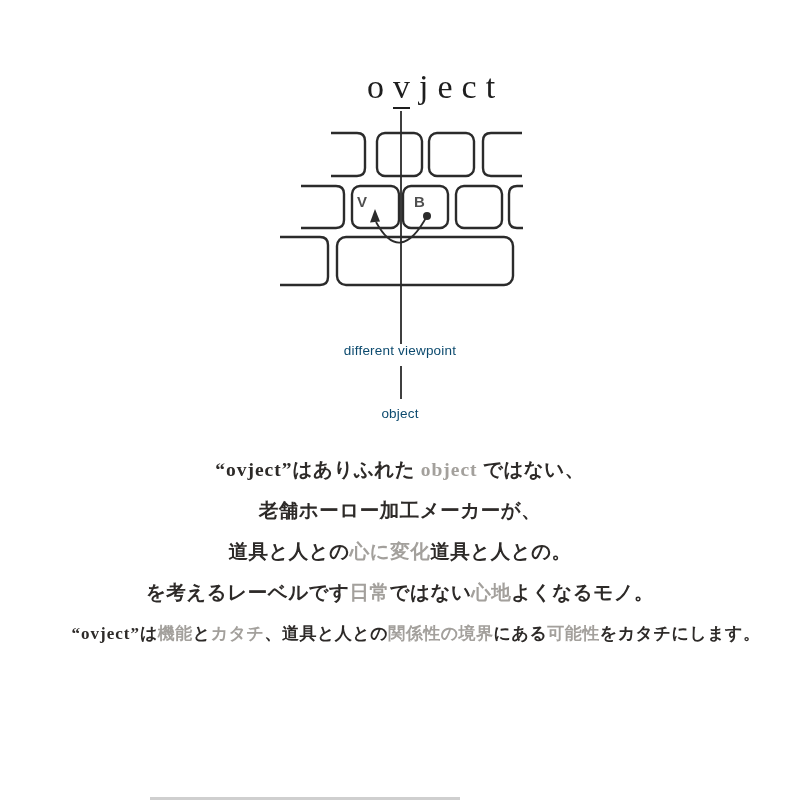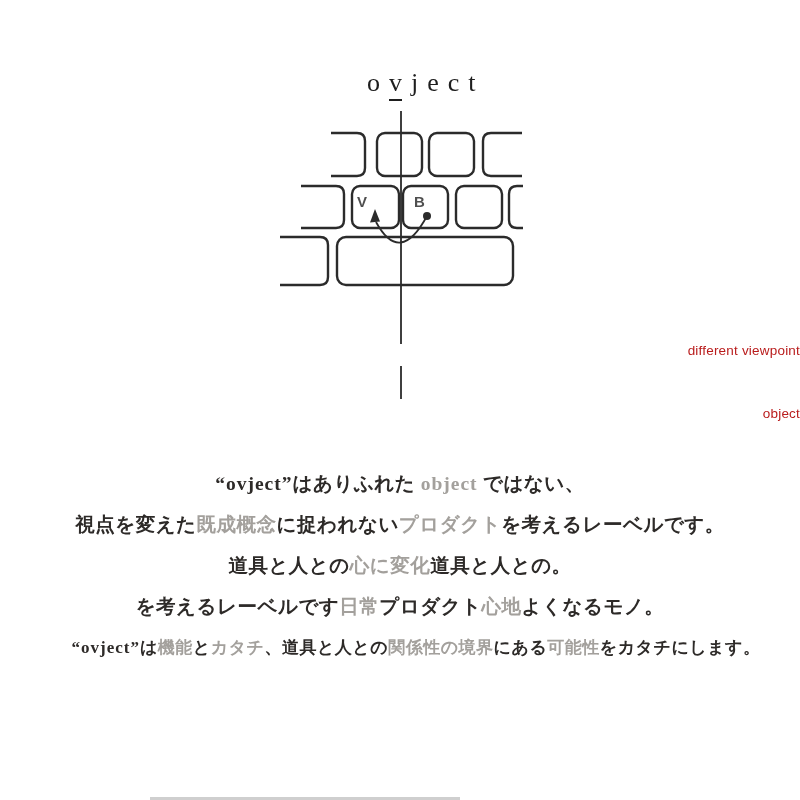--- a/index.html
+++ b/index.html
@@ -3,47 +3,47 @@
 <meta charset="utf-8">
 <style>
   html,body{margin:0;padding:0;background:#ffffff;}
   #stage{
     position:relative;width:800px;height:800px;background:#ffffff;overflow:hidden;
     font-family:"Liberation Serif","DejaVu Serif",serif;
   }
   
   #logo{
     position:absolute;left:367px;top:68px;
-    font-size:26px;color:#1e1e1e;font-weight:500;white-space:nowrap;
+    font-size:34px;color:#1e1e1e;font-weight:500;white-space:nowrap;
   }
   #logo .ltr{display:inline-block;margin-right:9px;}
   #logo .ltr.underlined{border-bottom:2px solid #1e1e1e;padding-bottom:1px;}
   
   .vline{position:absolute;left:400px;width:1.5px;background:#3f3f3f;}
   #vline-top{top:111px;height:233px;}
   #vline-mid{top:366px;height:33px;}
   
   #kbd{position:absolute;left:268px;top:123px;width:268px;height:174px;}
   #kbd .key{fill:none;stroke:#2b2b2b;stroke-width:2.4;}
   #kbd .keytxt{
     font-family:"Liberation Sans","DejaVu Sans",sans-serif;
     font-size:15px;font-weight:bold;fill:#4f4f4f;
   }
   #kbd .arrow{fill:none;stroke:#2b2b2b;stroke-width:1.8;}
   #kbd .solid{fill:#2b2b2b;stroke:none;}
   
   .diagram-label{
-    position:absolute;left:0;width:800px;text-align:right;
+    position:absolute;left:0;width:800px;text-align:center;
     font-family:"Liberation Sans","DejaVu Sans",sans-serif;
-    font-size:13.5px;color:#b91c1c;letter-spacing:0.2px;
+    font-size:13.5px;color:#0c4a6e;letter-spacing:0.2px;
   }
   #label-viewpoint{top:343px;}
   #label-object{top:406px;}
   
-  #description{position:absolute;left:0;top:463px;width:800px;text-align:center;}
+  #description{position:absolute;left:0;top:449px;width:800px;text-align:center;}
   .jp-line{
     line-height:41px;height:41px;font-size:19.5px;font-weight:600;
     color:#2d2a28;letter-spacing:0.5px;white-space:nowrap;
   }
   .jp-line.small{font-size:17px;margin-left:32px;}
   .jp-line .gray{color:#a3a09c;}
   .jp-line .latin{letter-spacing:1px;}
   
   #bottom-sliver{
     position:absolute;left:150px;top:797px;width:310px;height:3px;background:#cfcfcf;
@@ -85,27 +85,27 @@
   </svg>
 
   <div class="diagram-label" id="label-viewpoint">different viewpoint</div>
   <div class="diagram-label" id="label-object">object</div>
 
   <div id="description">
     <div class="jp-line">
       <span class="latin">“ovject”</span><span>はありふれた </span><span class="gray latin">object</span><span> ではない、</span>
     </div>
     <div class="jp-line">
-      <span>視点を変えた</span><span class="gray">既成概念</span><span>に捉われない</span><span class="gray">プロダクト</span><span>を考えるレーベルです。</span>
+      <span>老舗ホーロー加工メーカーが、</span>
     </div>
     <div class="jp-line">
       <span>道具と人との</span><span class="gray">心に変化</span><span>道具と人との。</span>
     </div>
     <div class="jp-line">
-      <span>を考えるレーベルです</span><span class="gray">日常</span><span>プロダクト</span><span class="gray">心地</span><span>よくなるモノ。</span>
+      <span>を考えるレーベルです</span><span class="gray">日常</span><span>ではない</span><span class="gray">心地</span><span>よくなるモノ。</span>
     </div>
     <div class="jp-line small">
       <span class="latin">“ovject”</span><span>は</span><span class="gray">機能</span><span>と</span><span class="gray">カタチ</span><span>、道具と人との</span><span class="gray">関係性の境界</span><span>にある</span><span class="gray">可能性</span><span>をカタチにします。</span>
     </div>
   </div>
 
   <div id="bottom-sliver"></div>
 
 </div>
 

